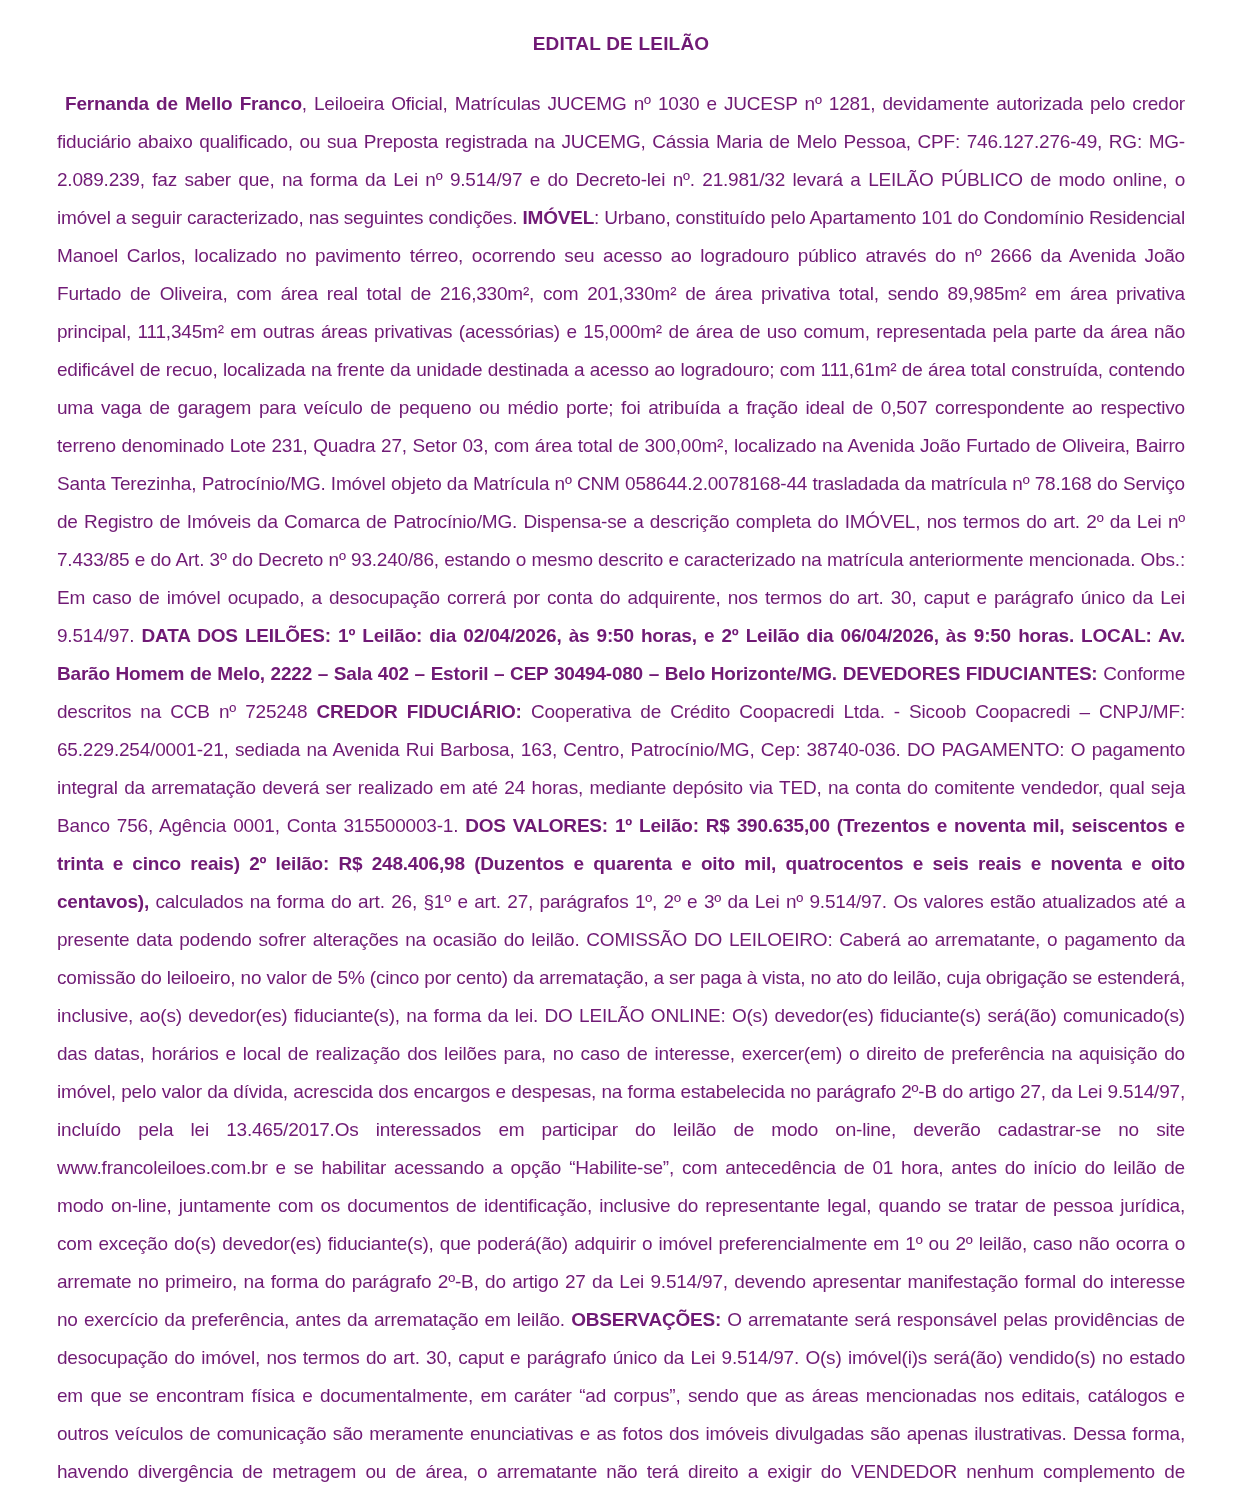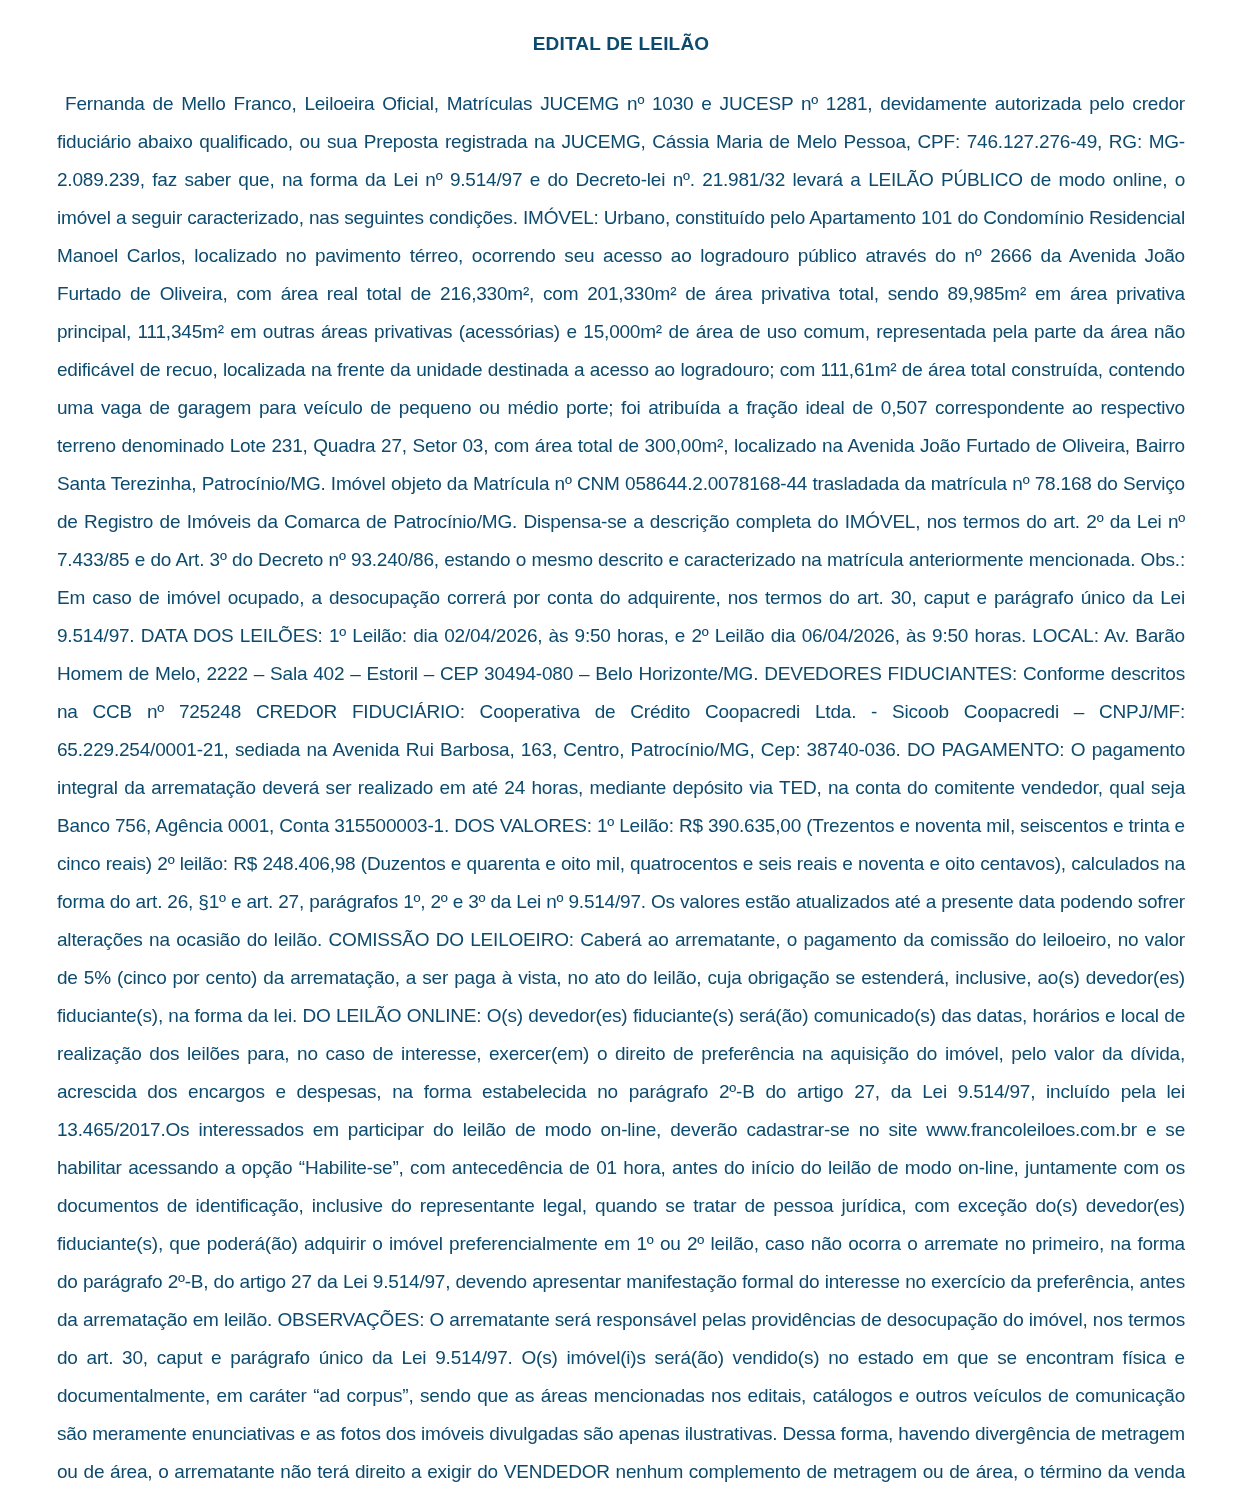--- a/index.html
+++ b/index.html
@@ -8,41 +8,41 @@
     background: #ffffff;
   }
   .page {
     position: relative;
     width: 1241px;
     height: 1503px;
     box-sizing: border-box;
     background: #ffffff;
     padding: 30px 56px 0 57px;
     font-family: "Liberation Sans", "DejaVu Sans", sans-serif;
-    color: #0c4a6e;
+    color: #701a75;
     overflow: hidden;
   }
   .doc-title {
     margin: 0;
     text-align: center;
     font-size: 19px;
     line-height: 28px;
     font-weight: 700;
     letter-spacing: 0.2px;
   }
   .doc-body {
     margin: 27px 0 0 0;
     font-size: 19px;
     line-height: 38px;
     letter-spacing: -0.2px;
     text-align: justify;
     text-align-last: justify;
     text-indent: 8px;
   }
-  .b { font-weight: 400; }
+  .b { font-weight: 700; }
 </style>
 </head>
 <body>
 
 <div class="page">
   <h1 class="doc-title">EDITAL DE LEILÃO</h1>
 
   <p class="doc-body"><span class="b">Fernanda de Mello Franco</span><span>, Leiloeira Oficial, Matrículas JUCEMG nº 1030 e JUCESP nº 1281, devidamente autorizada pelo credor fiduciário abaixo qualificado, ou sua Preposta registrada na JUCEMG, Cássia Maria de Melo Pessoa, CPF: 746.127.276-49, RG: MG-2.089.239, faz saber que, na forma da Lei nº 9.514/97 e do Decreto-lei nº. 21.981/32 levará a LEILÃO PÚBLICO de modo online, o imóvel a seguir caracterizado, nas seguintes condições. </span><span class="b">IMÓVEL</span><span>: Urbano, constituído pelo Apartamento 101 do Condomínio Residencial Manoel Carlos, localizado no pavimento térreo, ocorrendo seu acesso ao logradouro público através do nº 2666 da Avenida João Furtado de Oliveira, com área real total de 216,330m², com 201,330m² de área privativa total, sendo 89,985m² em área privativa principal, 111,345m² em outras áreas privativas (acessórias) e 15,000m² de área de uso comum, representada pela parte da área não edificável de recuo, localizada na frente da unidade destinada a acesso ao logradouro; com 111,61m² de área total construída, contendo uma vaga de garagem para veículo de pequeno ou médio porte; foi atribuída a fração ideal de 0,507 correspondente ao respectivo terreno denominado Lote 231, Quadra 27, Setor 03, com área total de 300,00m², localizado na Avenida João Furtado de Oliveira, Bairro Santa Terezinha, Patrocínio/MG. Imóvel objeto da Matrícula nº CNM 058644.2.0078168-44 trasladada da matrícula nº 78.168 do Serviço de Registro de Imóveis da Comarca de Patrocínio/MG.  Dispensa-se a descrição completa do IMÓVEL, nos termos do art. 2º da Lei nº 7.433/85 e do Art. 3º do Decreto nº 93.240/86, estando o mesmo descrito e caracterizado na matrícula anteriormente mencionada. Obs.: Em caso de imóvel ocupado, a desocupação correrá por conta do adquirente, nos termos do art. 30, caput e parágrafo único da Lei 9.514/97. </span><span class="b">DATA DOS LEILÕES: 1º Leilão: dia 02/04/2026, às 9:50 horas, e 2º Leilão dia 06/04/2026, às 9:50 horas. LOCAL: Av. Barão Homem de Melo, 2222 – Sala 402 – Estoril – CEP 30494-080 – Belo Horizonte/MG. DEVEDORES FIDUCIANTES:</span><span> Conforme descritos na CCB nº 725248 </span><span class="b">CREDOR FIDUCIÁRIO:</span><span> Cooperativa de Crédito Coopacredi Ltda. - Sicoob Coopacredi – CNPJ/MF: 65.229.254/0001-21, sediada na Avenida Rui Barbosa, 163, Centro, Patrocínio/MG, Cep: 38740-036.  DO PAGAMENTO: O pagamento integral da arrematação deverá ser realizado em até 24 horas, mediante depósito via TED, na conta do comitente vendedor, qual seja Banco 756, Agência 0001, Conta 315500003-1.  </span><span class="b">DOS VALORES: 1º Leilão: R$ 390.635,00 (Trezentos e noventa mil, seiscentos e trinta e cinco reais) 2º leilão: R$ 248.406,98 (Duzentos e quarenta e oito mil, quatrocentos e seis reais e noventa e oito centavos),</span><span> calculados na forma do art. 26, §1º e art. 27, parágrafos 1º, 2º e 3º da Lei nº 9.514/97. Os valores estão atualizados até a presente data podendo sofrer alterações na ocasião do leilão. COMISSÃO DO LEILOEIRO: Caberá ao arrematante, o pagamento da comissão do leiloeiro, no valor de 5% (cinco por cento) da arrematação, a ser paga à vista, no ato do leilão, cuja obrigação se estenderá, inclusive, ao(s) devedor(es) fiduciante(s), na forma da lei. DO LEILÃO ONLINE: O(s) devedor(es) fiduciante(s) será(ão) comunicado(s) das datas, horários e local de realização dos leilões para, no caso de interesse, exercer(em) o direito de preferência na aquisição do imóvel, pelo valor da dívida, acrescida dos encargos e despesas, na forma estabelecida no parágrafo 2º-B do artigo 27, da Lei 9.514/97, incluído pela lei 13.465/2017.Os interessados em participar do leilão de modo on-line, deverão cadastrar-se no site www.francoleiloes.com.br e se habilitar acessando a opção “Habilite-se”, com antecedência de 01 hora, antes do início do leilão de modo on-line, juntamente com os documentos de identificação, inclusive do representante legal, quando se tratar de pessoa jurídica, com exceção do(s) devedor(es) fiduciante(s), que poderá(ão) adquirir o imóvel preferencialmente em 1º ou 2º leilão, caso não ocorra o arremate no primeiro, na forma do parágrafo 2º-B, do artigo 27 da Lei 9.514/97, devendo apresentar manifestação formal do interesse no exercício da preferência, antes da arrematação em leilão. </span><span class="b">OBSERVAÇÕES:</span><span> O arrematante será responsável pelas providências de desocupação do imóvel, nos termos do art. 30, caput e parágrafo único da Lei 9.514/97. O(s) imóvel(i)s será(ão) vendido(s) no estado em que se encontram física e documentalmente, em caráter “ad corpus”, sendo que as áreas mencionadas nos editais, catálogos e outros veículos de comunicação são meramente enunciativas e as fotos dos imóveis divulgadas são apenas ilustrativas. Dessa forma, havendo divergência de metragem ou de área, o arrematante não terá direito a exigir do VENDEDOR nenhum complemento de metragem ou de área, o término da venda ou o abatimento do preço do imóvel, sendo responsável por eventual regularização acaso necessária, nem alegar desconhecimento de suas condições, eventuais irregularidades e averbações que constarem na matricula, características, compartimentos internos, estado de conservação e localização, devendo as condições de cada imóvel ser prévia e rigorosamente analisadas pelos</span></p>
 </div>
 

